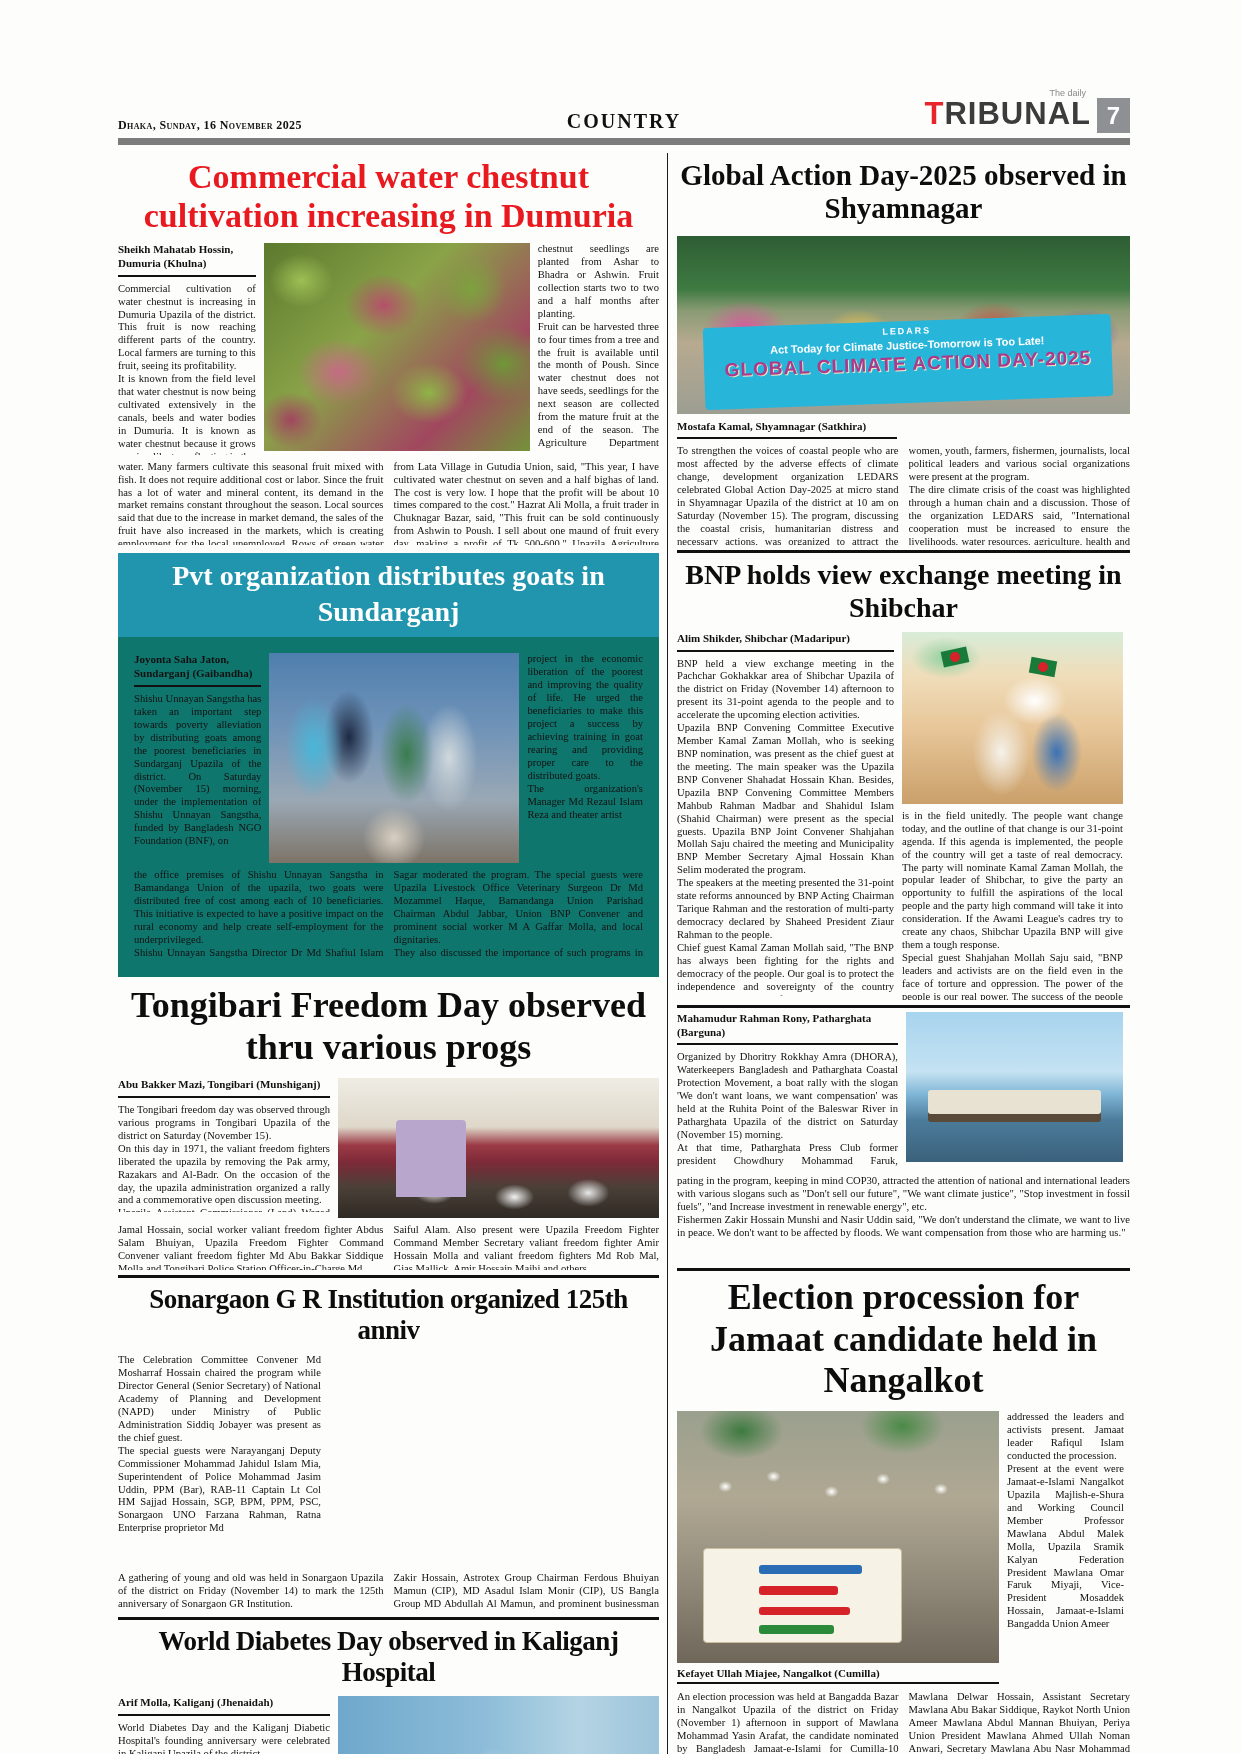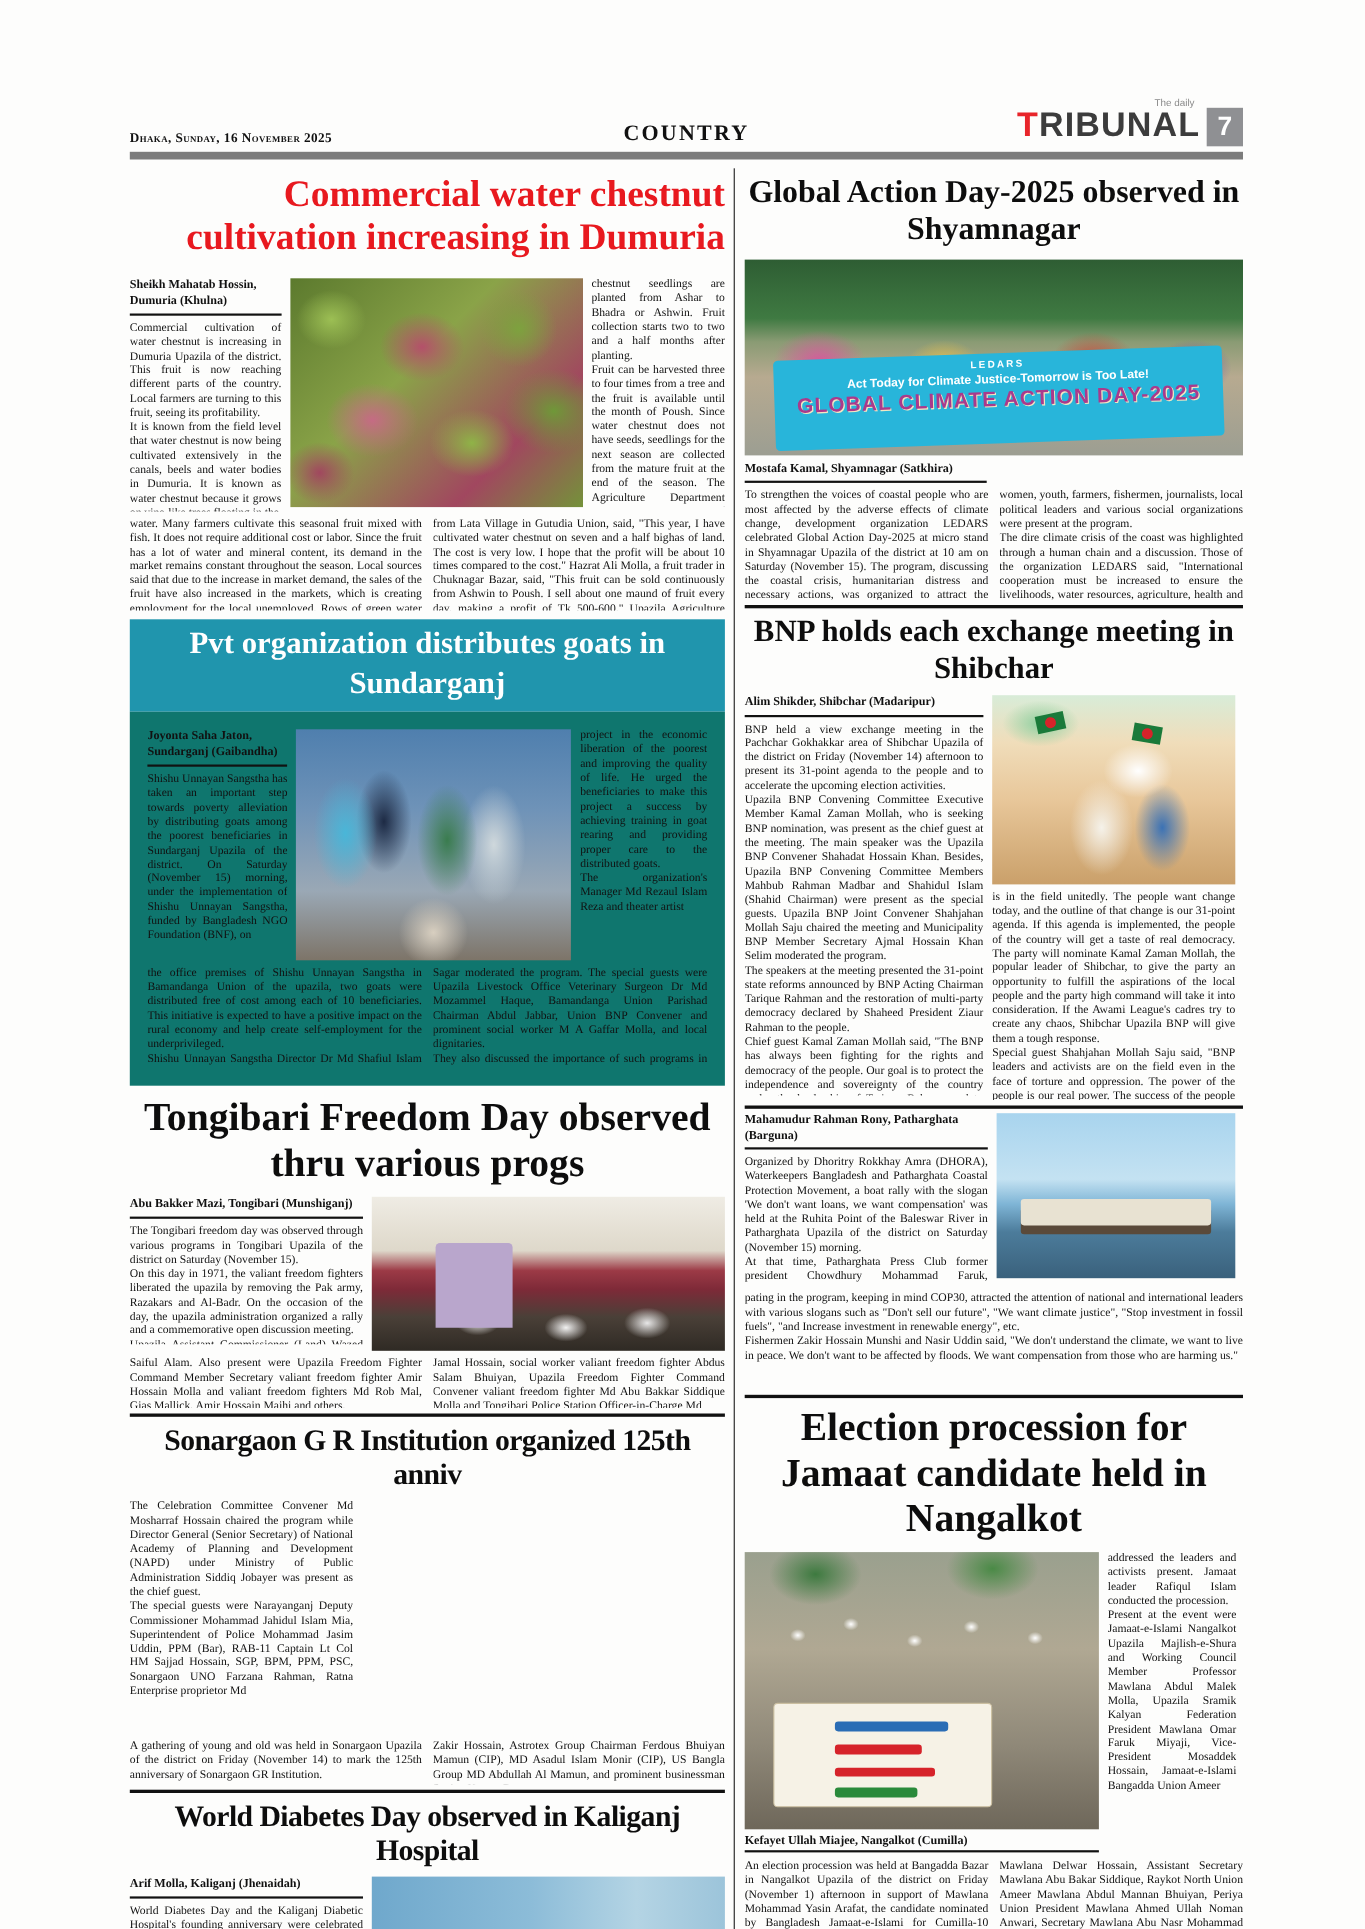--- a/index.html
+++ b/index.html
@@ -27,21 +27,21 @@
   .col-right { width:463px; padding-left:9px; border-left:1.5px solid #1c1c1c; }
 
   
   .bt { font-size:10.6px; line-height:1.22; text-align:justify; white-space:pre-line; }
   .clip { overflow:hidden; }
   .byline { font-size:11px; font-weight:bold; line-height:1.25; padding-bottom:4px;
             border-bottom:2.2px solid #111; margin-bottom:6px; white-space:pre-line; }
   .caption { font-size:11px; font-weight:bold; padding:4px 0 3px 0; border-bottom:2.2px solid #111; margin-bottom:5px; }
 
   
-  .hl-red { font-size:34px; font-weight:bold; color:#e8191f; text-align:right; line-height:1.15; margin:4px 0 18px 0; }
+  .hl-red { font-size:34px; font-weight:bold; color:#e8191f; text-align:center; line-height:1.15; margin:4px 0 8px 0; }
   .hl { font-weight:bold; color:#0d0d0d; text-align:center; line-height:1.15; }
   .hl-global { font-size:29px; margin:6px 0 10px 0; }
   .hl-bnp { font-size:28px; margin:6px 0 8px 0; }
   .hl-2l { font-size:36px; margin:6px 0 10px 0; }
   .hl-1l { font-size:27px; margin:6px 0 8px 0; letter-spacing:-0.5px; }
   .teal-box { background:#2095ad; color:#fff; font-weight:bold; font-size:28px; line-height:1.3;
               text-align:center; padding:5px 0 7px 0; }
   .goats-bg { background:#0f766e; padding:16px; margin-bottom:8px; }
 
   .rule { border-top:3.5px solid #111; margin:5px 0 4px 0; }
@@ -195,22 +195,22 @@
               <div class="byline">Abu Bakker Mazi, Tongibari (Munshiganj)</div>
               <div class="bt clip" style="height:108px">The Tongibari freedom day was observed through various programs in Tongibari Upazila of the district on Saturday (November 15).
 On this day in 1971, the valiant freedom fighters liberated the upazila by removing the Pak army, Razakars and Al-Badr. On the occasion of the day, the upazila administration organized a rally and a commemorative open discussion meeting.
 Upazila Assistant Commissioner (Land) Wazed Wasif chaired the meeting and District Freedom Fighter Unit Convener valiant freedom fighter Md Mohsin Khan was the chief guest. The special guests were former MP valiant freedom fighter</div>
             </div>
             <div class="ph ph-tongibari" style="width:321px;height:140px">
               <div class="podium"></div>
             </div>
           </div>
           <div class="botrow">
+            <div class="bt clip" style="height:46px">Jamal Hossain, social worker valiant freedom fighter Abdus Salam Bhuiyan, Upazila Freedom Fighter Command Convener valiant freedom fighter Md Abu Bakkar Siddique Molla and Tongibari Police Station Officer-in-Charge Md</div>
             <div class="bt clip" style="height:46px">Saiful Alam. Also present were Upazila Freedom Fighter Command Member Secretary valiant freedom fighter Amir Hossain Molla and valiant freedom fighters Md Rob Mal, Gias Mallick, Amir Hossain Majhi and others.</div>
-            <div class="bt clip" style="height:46px">Jamal Hossain, social worker valiant freedom fighter Abdus Salam Bhuiyan, Upazila Freedom Fighter Command Convener valiant freedom fighter Md Abu Bakkar Siddique Molla and Tongibari Police Station Officer-in-Charge Md</div>
           </div>
         </section>
 
         <div class="rule"></div>
 
         <section>
           <h2 class="hl hl-1l">Sonargaon G R Institution organized 125th anniv</h2>
           <div class="row" style="margin-top:6px">
             <div class="bt clip" style="width:203px;height:218px">The Celebration Committee Convener Md Mosharraf Hossain chaired the program while Director General (Senior Secretary) of National Academy of Planning and Development (NAPD) under Ministry of Public Administration Siddiq Jobayer was present as the chief guest.
 The special guests were Narayanganj Deputy Commissioner Mohammad Jahidul Islam Mia, Superintendent of Police Mohammad Jasim Uddin, PPM (Bar), RAB-11 Captain Lt Col HM Sajjad Hossain, SGP, BPM, PPM, PSC, Sonargaon UNO Farzana Rahman, Ratna Enterprise proprietor Md</div>
@@ -255,21 +255,21 @@
               <div class="bt clip" style="height:100px">To strengthen the voices of coastal people who are most affected by the adverse effects of climate change, development organization LEDARS celebrated Global Action Day-2025 at micro stand in Shyamnagar Upazila of the district at 10 am on Saturday (November 15). The program, discussing the coastal crisis, humanitarian distress and necessary actions, was organized to attract the attention of world climate leaders focusing on the COP30 conference. Representatives of civil society,</div>
               <div class="bt clip" style="height:100px">women, youth, farmers, fishermen, journalists, local political leaders and various social organizations were present at the program.
 The dire climate crisis of the coast was highlighted through a human chain and a discussion. Those of the organization LEDARS said, "International cooperation must be increased to ensure the livelihoods, water resources, agriculture, health and disaster-resistant infrastructure of coastal people. In particular, it is important to quickly implement the adaptation and climate compensation fund."</div>
             </div>
           </div>
         </section>
 
         <div class="rule"></div>
 
         <section>
-          <h2 class="hl hl-bnp">BNP holds each exchange meeting in Shibchar</h2>
+          <h2 class="hl hl-bnp">BNP holds view exchange meeting in Shibchar</h2>
           <div class="row">
             <div style="width:217px">
               <div class="byline">Alim Shikder, Shibchar (Madaripur)</div>
               <div class="bt clip" style="height:338px">BNP held a view exchange meeting in the Pachchar Gokhakkar area of Shibchar Upazila of the district on Friday (November 14) afternoon to present its 31-point agenda to the people and to accelerate the upcoming election activities.
 Upazila BNP Convening Committee Executive Member Kamal Zaman Mollah, who is seeking BNP nomination, was present as the chief guest at the meeting. The main speaker was the Upazila BNP Convener Shahadat Hossain Khan. Besides, Upazila BNP Convening Committee Members Mahbub Rahman Madbar and Shahidul Islam (Shahid Chairman) were present as the special guests. Upazila BNP Joint Convener Shahjahan Mollah Saju chaired the meeting and Municipality BNP Member Secretary Ajmal Hossain Khan Selim moderated the program.
 The speakers at the meeting presented the 31-point state reforms announced by BNP Acting Chairman Tarique Rahman and the restoration of multi-party democracy declared by Shaheed President Ziaur Rahman to the people.
 Chief guest Kamal Zaman Mollah said, "The BNP has always been fighting for the rights and democracy of the people. Our goal is to protect the independence and sovereignty of the country under the leadership of Tarique Rahman and to take the country forward on the right path by implementing the 31-point agenda. On November 13, the Awami League terrorists tried to destabilize the country. The BNP suppressed it with a strong hand. I am seeking the BNP nomination." The main speaker Shahadat Hossain Khan said, "Shibchar Upazila BNP</div>
             </div>
             <div style="width:221px">
               <div class="ph ph-bnp" style="width:221px;height:172px">

